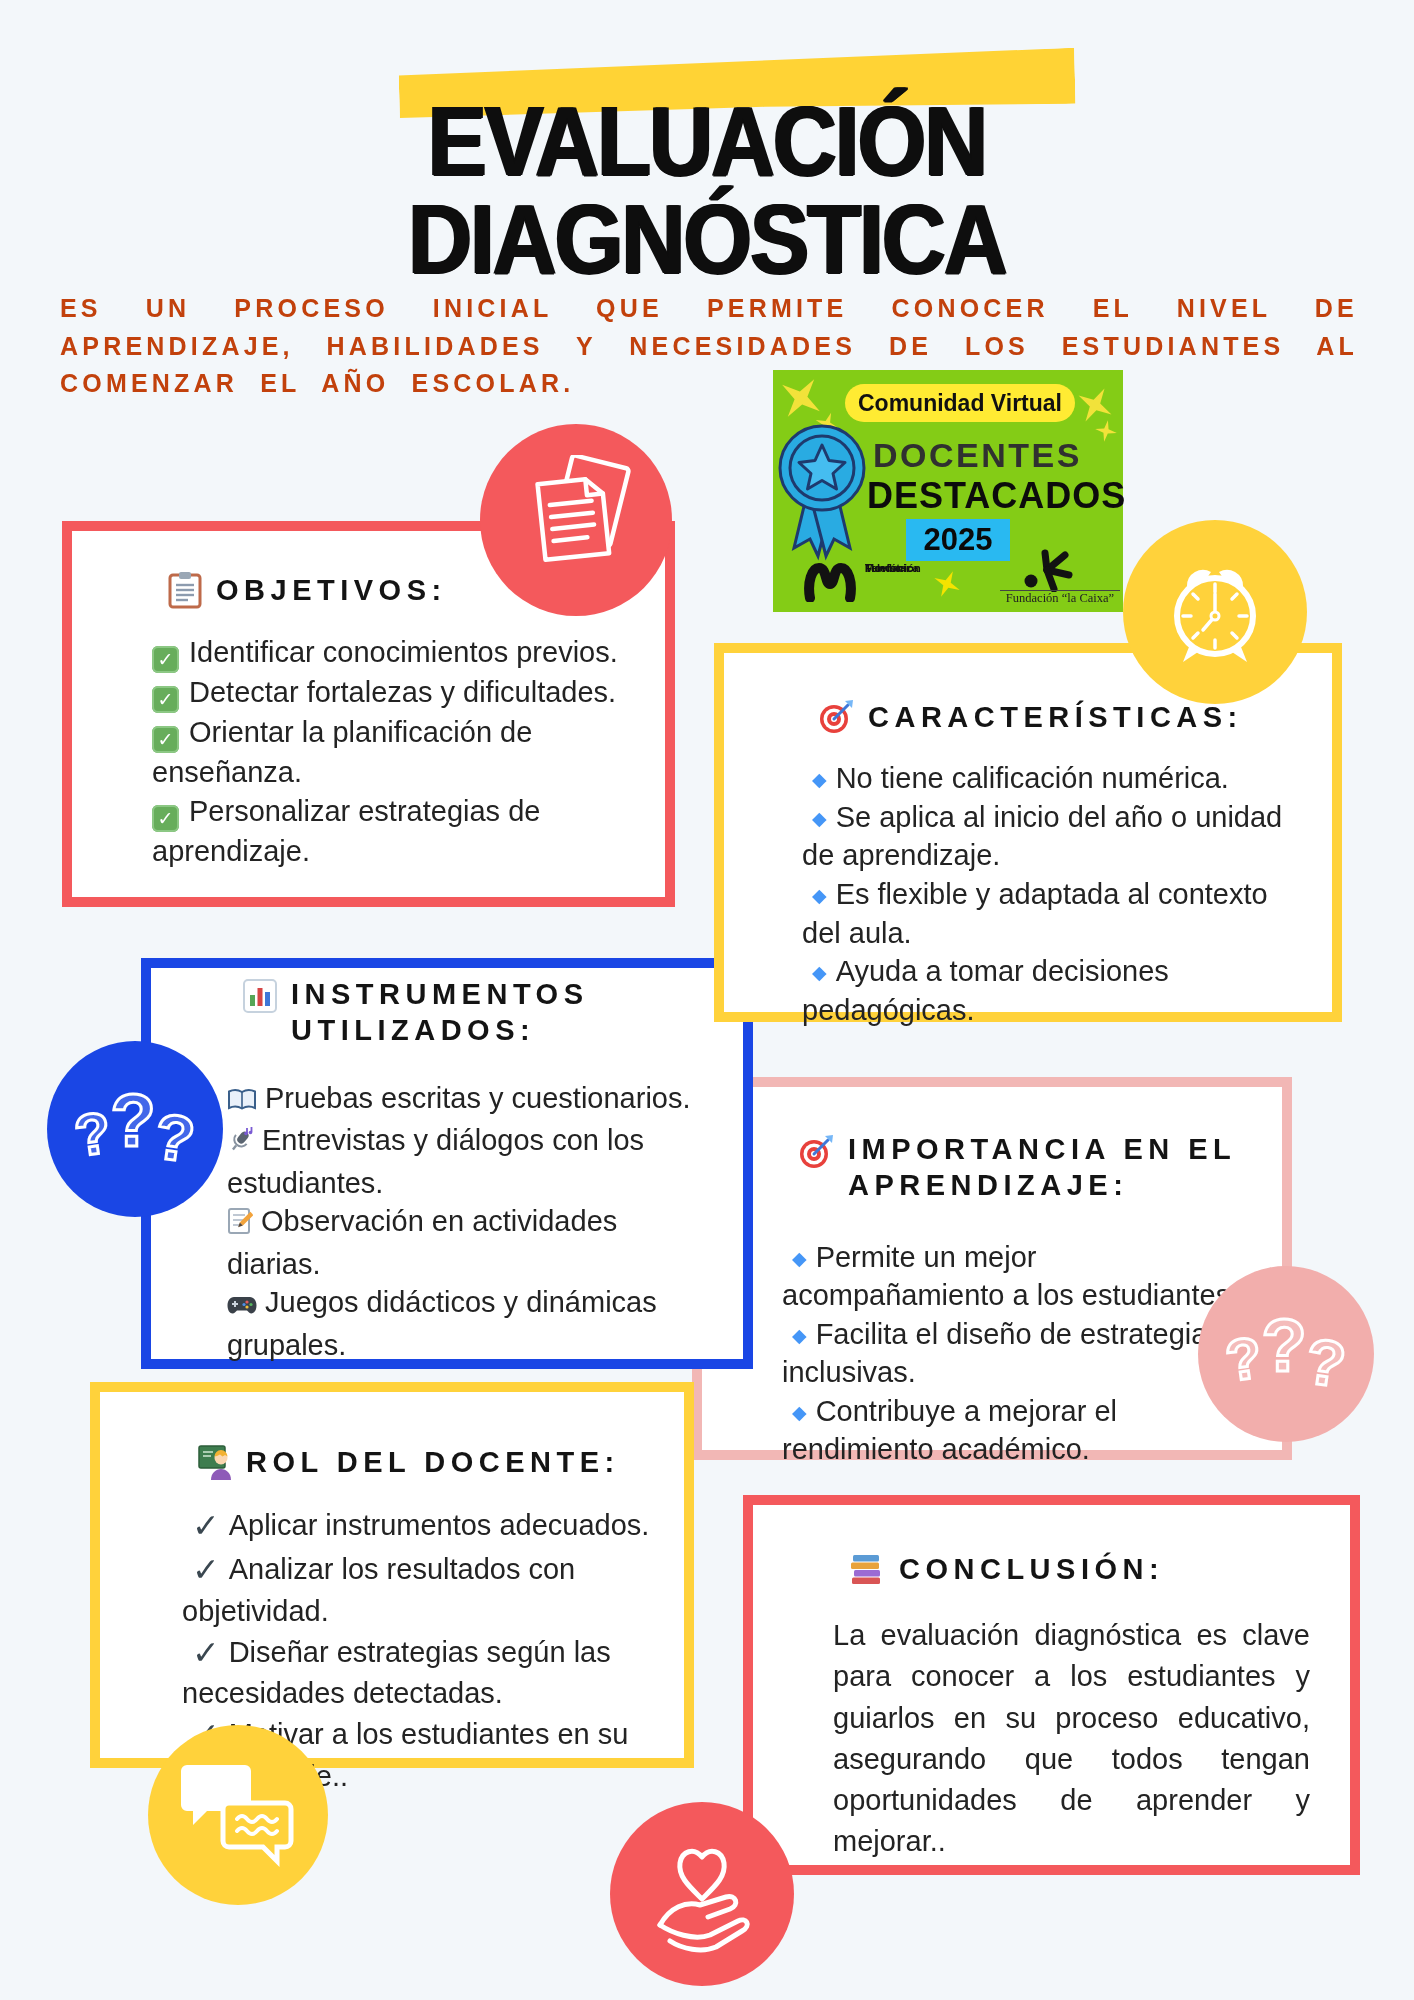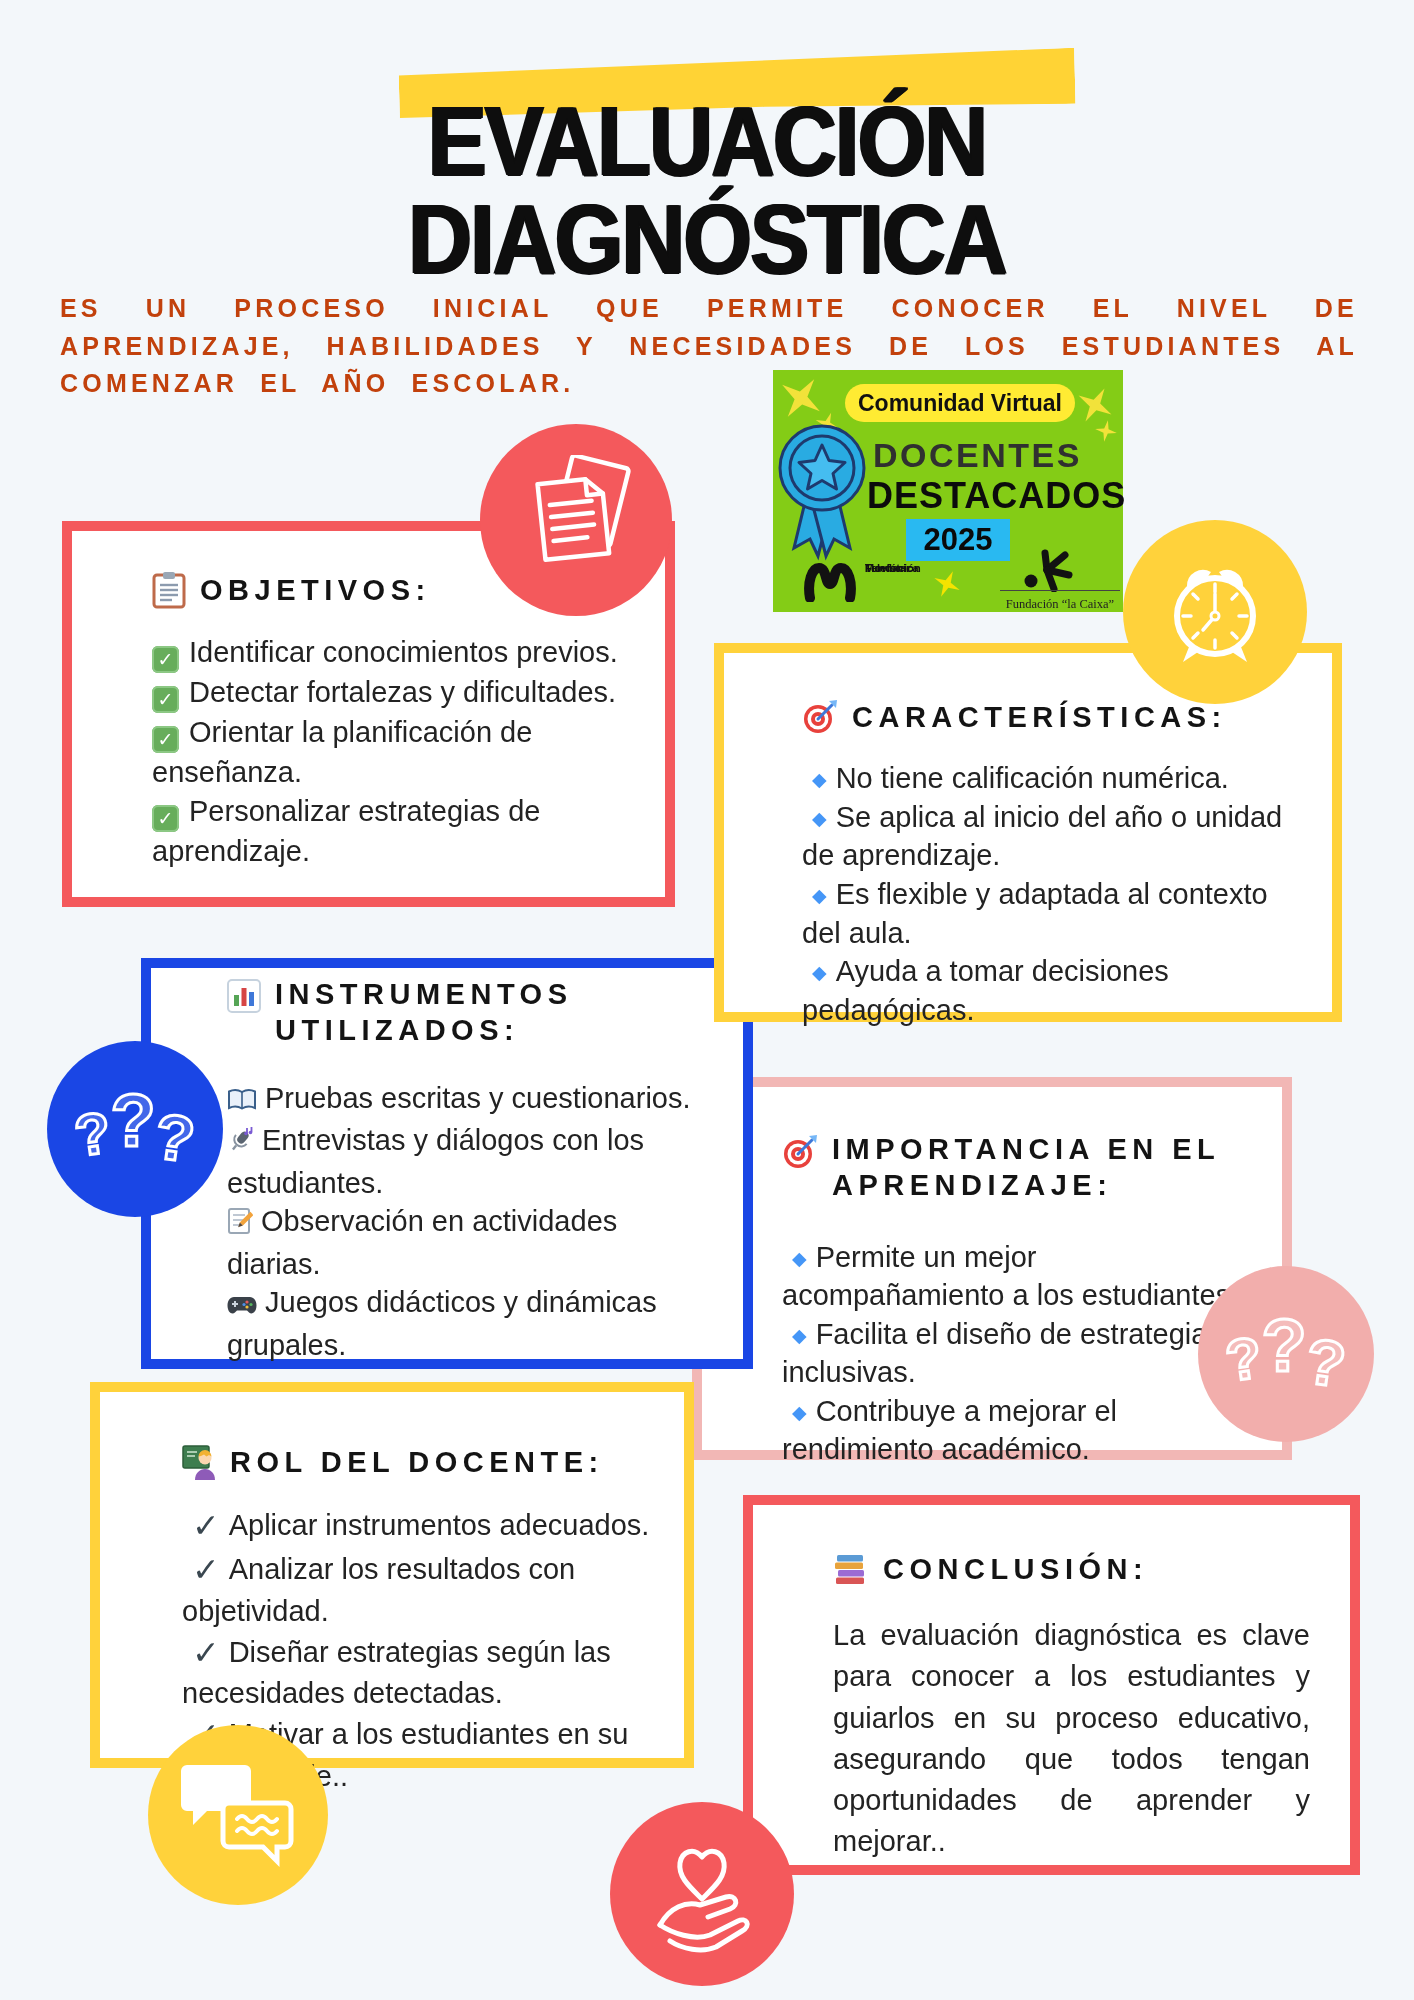--- a/index.html
+++ b/index.html
@@ -17,31 +17,31 @@
   
   .badge{position:absolute;left:773px;top:370px;width:350px;height:242px;background:#84cc16;z-index:2;text-decoration:underline;}
   .badge *{position:absolute;}
   .pill{left:72px;top:14px;width:230px;height:38px;background:#FFEB33;border-radius:19px;
         display:flex;align-items:center;justify-content:center;font-weight:bold;font-size:23px;color:#111;}
   .doc1{left:100px;top:66px;font-weight:bold;font-size:34px;letter-spacing:2.5px;color:#303030;}
   .doc2{left:94px;top:105px;font-weight:bold;font-size:36px;letter-spacing:1px;color:#0c0c0c;}
   .yearbox{left:133px;top:149px;width:104px;height:42px;background:#29B9F1;display:flex;
            align-items:center;justify-content:center;font-weight:bold;font-size:31px;color:#0a0a0a;}
   .movtxt{left:92px;top:192px;font-weight:bold;font-size:11px;line-height:1.25;color:#121212;}
-  .caixatxt{left:227px;top:220px;width:120px;border-top:1.5px solid #444;padding-top:6px;
+  .caixatxt{left:227px;top:220px;width:120px;border-top:1.5px solid #444;padding-top:0;
             font-family:"Liberation Serif","DejaVu Serif",serif;font-size:12.5px;color:#222;text-align:center;}
   .spark{position:absolute;}
   
   .box{position:absolute;background:#fff;box-sizing:border-box;}
   .bx-red{border:10px solid #F4595C;}
   .bx-yellow{border:10px solid #FFD23B;}
   .bx-blue{border:10px solid #1A46E5;}
   .bx-pink{border:10px solid #F2B7B5;}
   .hdr{display:flex;align-items:center;gap:14px;font-weight:bold;font-size:29px;letter-spacing:5.5px;
-       color:#141414;line-height:1.25;}
+       color:#141414;line-height:1.25;margin-left:16px;}
   .hdr .hic{flex:0 0 auto;display:inline-flex;}
   .bodytxt{margin-top:24px;font-size:29px;line-height:1.33;color:#232323;}
   .item{margin:0;}
   .ind .item{text-indent:10px;}
   .blt-chk{display:inline-flex;width:27px;height:27px;background:#67AD5B;border-radius:6px;color:#fff;
            align-items:center;justify-content:center;font-size:19px;font-weight:bold;margin-right:10px;
            vertical-align:-4px;box-shadow:inset 0 0 0 2px #8cc884;}
   .blt-dia{color:#4596F7;font-size:19px;margin-right:9px;vertical-align:2px;}
   .blt-tick{color:#3A4750;font-size:33px;margin-right:9px;vertical-align:-2px;}
   .blt-svg{display:inline-block;margin-right:8px;vertical-align:-4px;}

